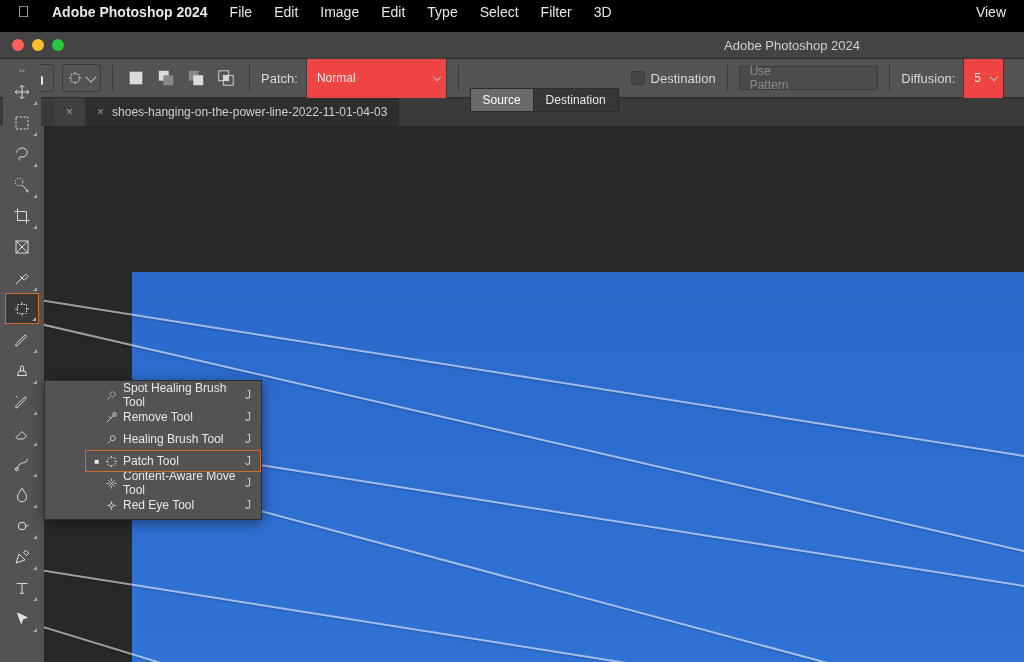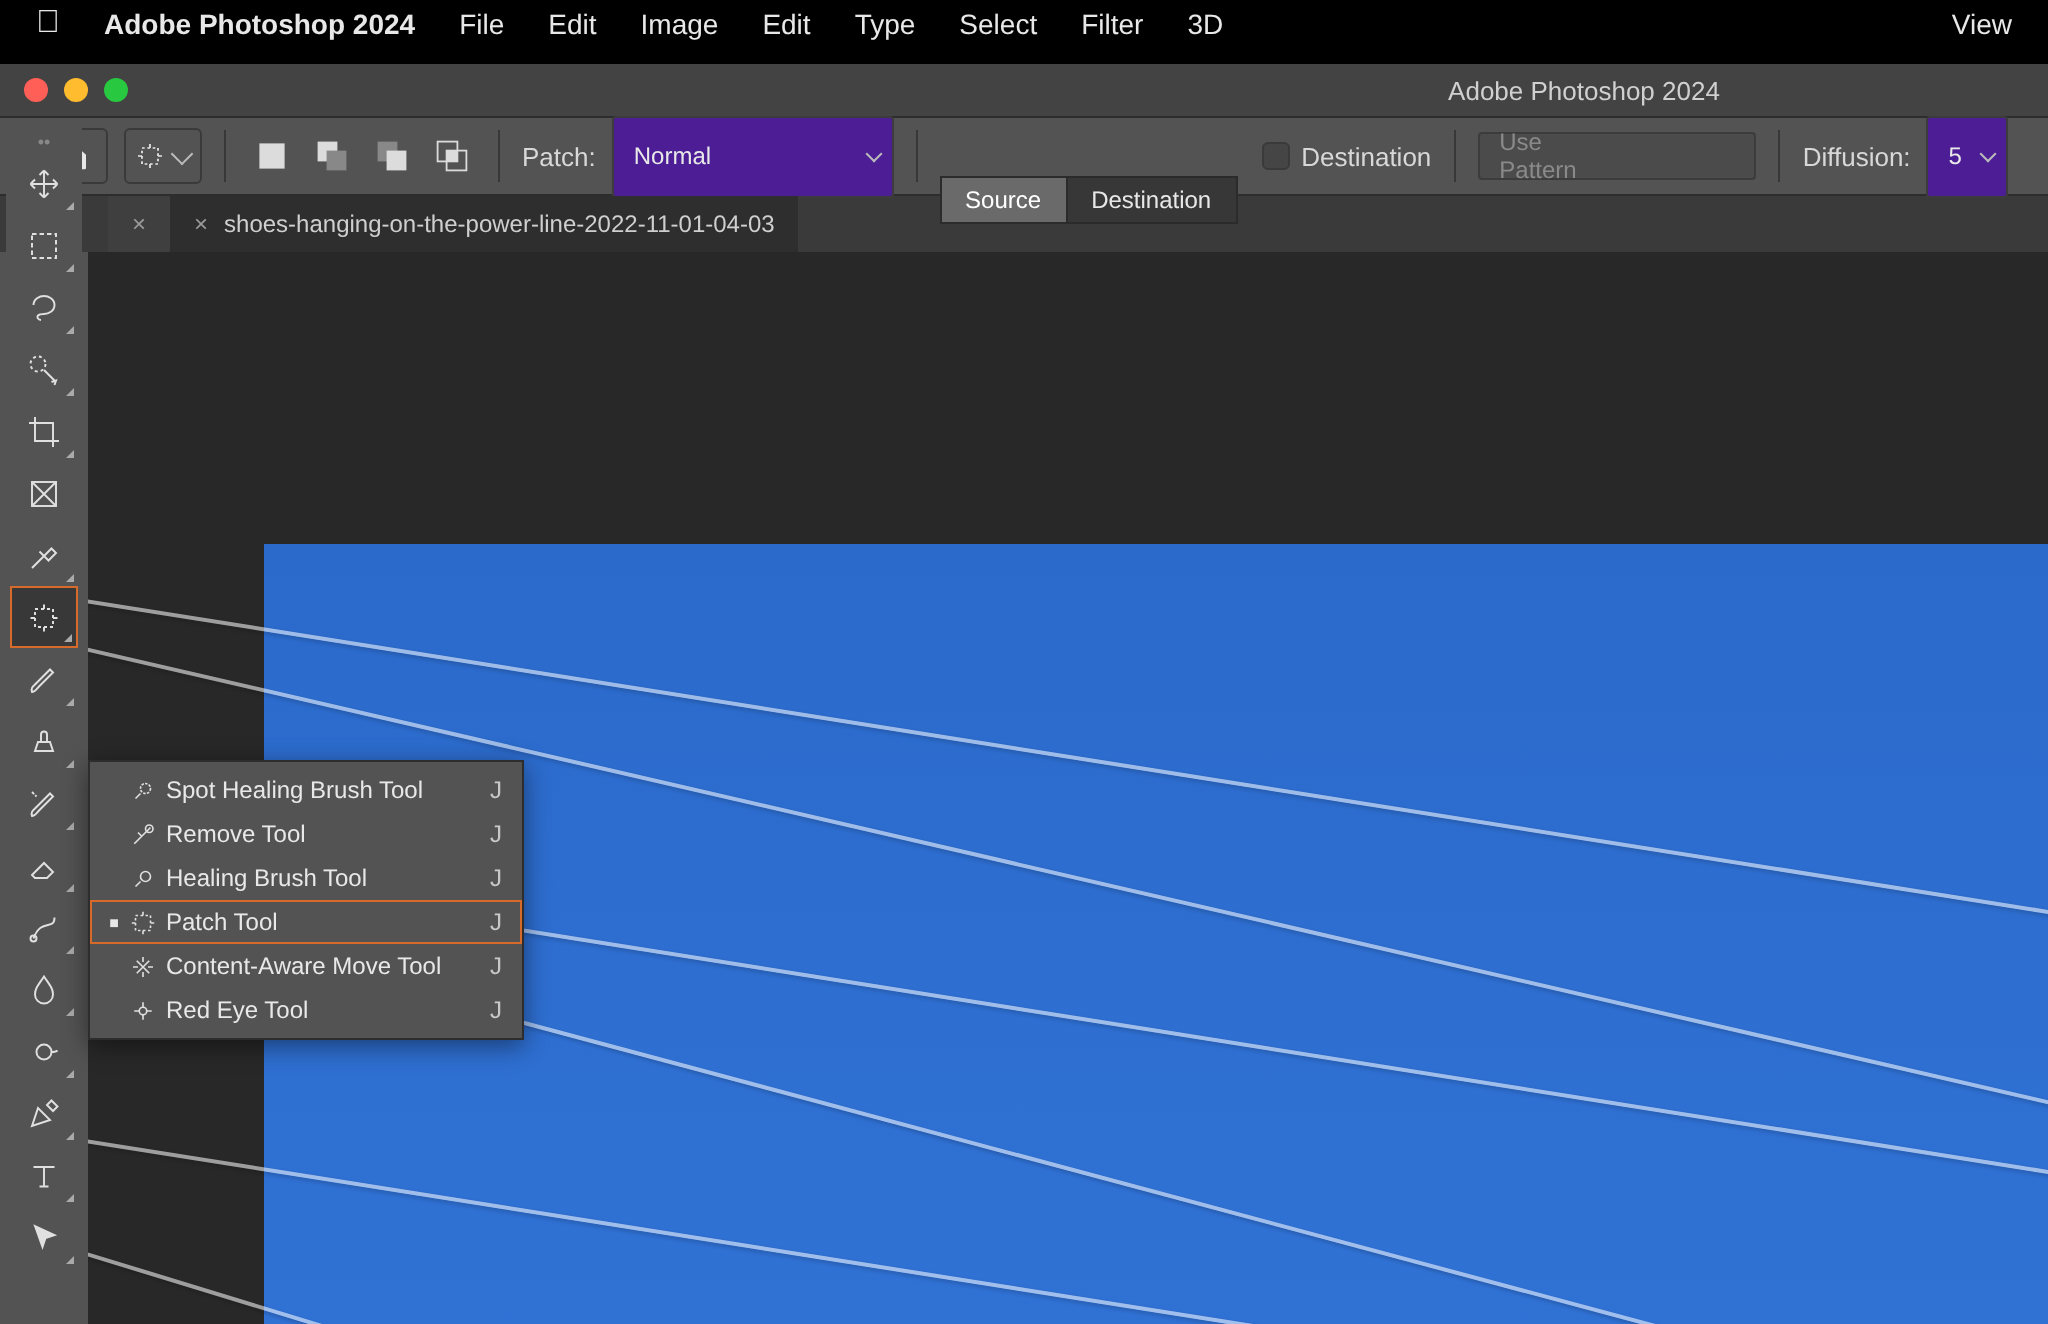--- a/index.html
+++ b/index.html
@@ -26,21 +26,21 @@
     .optbar { height:40px; background:#535353; border-top:1px solid #2d2d2d; border-bottom:1px solid #2d2d2d; display:flex; align-items:center; padding:0 20px; gap:8px; }
     .home   { width:34px; height:28px; background:#535353; display:flex; align-items:center; justify-content:center; border:1px solid #3a3a3a; border-radius:3px; }
     .home svg { width:16px; height:16px; fill:#e8e8e8; }
     .toolchip { width:40px; height:28px; background:#535353; border:1px solid #3a3a3a; border-radius:3px; display:flex; align-items:center; justify-content:center; gap:2px; }
     .toolchip svg { width:16px; height:16px; stroke:#e8e8e8; fill:none; stroke-width:1.3; }
     .chev { width:8px; height:8px; border-right:1.3px solid #bbb; border-bottom:1.3px solid #bbb; transform:rotate(45deg); margin-left:2px; margin-top:-3px; }
     .sep { width:1px; height:26px; background:#383838; margin:0 3px; }
     .pathops { display:flex; gap:6px; }
     .pathops .ic { width:24px; height:24px; display:flex; align-items:center; justify-content:center; }
     .label { color:#d8d8d8; }
-    .select { height:41px; background:#4c1d95; border:1px solid #3c3c3c; border-radius:2px; display:flex; align-items:center; padding:0 6px 0 10px; gap:24px; font-size:12px; }
+    .select { height:41px; background:#ef4444; border:1px solid #3c3c3c; border-radius:2px; display:flex; align-items:center; padding:0 6px 0 10px; gap:24px; font-size:12px; }
     .select .chv { width:6px; height:6px; border-right:1.3px solid #bbb; border-bottom:1.3px solid #bbb; transform:rotate(45deg); margin-top:-2px; }
     .seggroup { display:flex; }
     .segbtn { height:24px; padding:0 12px; display:flex; align-items:center; background:#373737; border:1px solid #2b2b2b; font-size:12px;margin-top:44px; }
     .segbtn + .segbtn { border-left:none; }
     .segbtn.sel { background:#6a6a6a; color:#fff; }
     .chk { width:14px; height:14px; border:1px solid #3a3a3a; border-radius:3px; background:#454545; }
     .disabled { color:#8a8a8a; }
     .selectdis { height:24px; background:#4b4b4b; border:1px solid #3c3c3c; border-radius:2px; display:flex; align-items:center; padding:0 6px 0 10px; gap:60px; font-size:12px; }
 
     
@@ -59,21 +59,21 @@
     .tri { position:absolute; right:2px; bottom:2px; width:0; height:0; border-right:4px solid #aaa; border-top:4px solid transparent; }
     .toolbox .handle { width:100%; height:10px; display:flex; justify-content:center; align-items:center; color:#888; font-size:9px; }
 
     
     .canvaswrap { position:absolute; left:44px; right:0; top:94px; bottom:0; background:#282828; overflow:hidden; }
     .canvas { position:absolute; left:88px; top:146px; width:1200px; height:800px; background:linear-gradient(180deg,#2b6acb 0%,#2f70d3 40%,#3476da 100%); }
     .wire { position:absolute; left:-200px; right:-200px; height:2px; background:rgba(255,255,255,0.55); box-shadow:0 1px 2px rgba(0,0,0,0.2); transform-origin:left center; }
 
     
     .flyout { position:absolute; left:44px; top:348px; width:218px; background:#535353; border:1px solid #2d2d2d; box-shadow:0 3px 12px rgba(0,0,0,.45); padding:3px 0; }
-    .fly-item { height:22px; display:flex; align-items:center; padding:0 8px; font-size:12px; color:#e8e8e8; }
+    .fly-item { height:22px; display:flex; align-items:center; padding:0 8px; font-size:12px; color:#e8e8e8;margin-left:40px; }
     .fly-item.sel { outline:1.5px solid #d66a2b; outline-offset:-1px; }
     .fly-dot { width:8px; text-align:center; font-size:8px; }
     .fly-ico { width:20px; display:flex; justify-content:center; }
     .fly-ico svg { width:15px; height:15px; stroke:#e0e0e0; fill:none; stroke-width:1.3; }
     .fly-lab { flex:1; padding-left:2px; }
     .fly-key { color:#c8c8c8; padding-right:2px; }
   </style>
 </head>
 <body>
 

